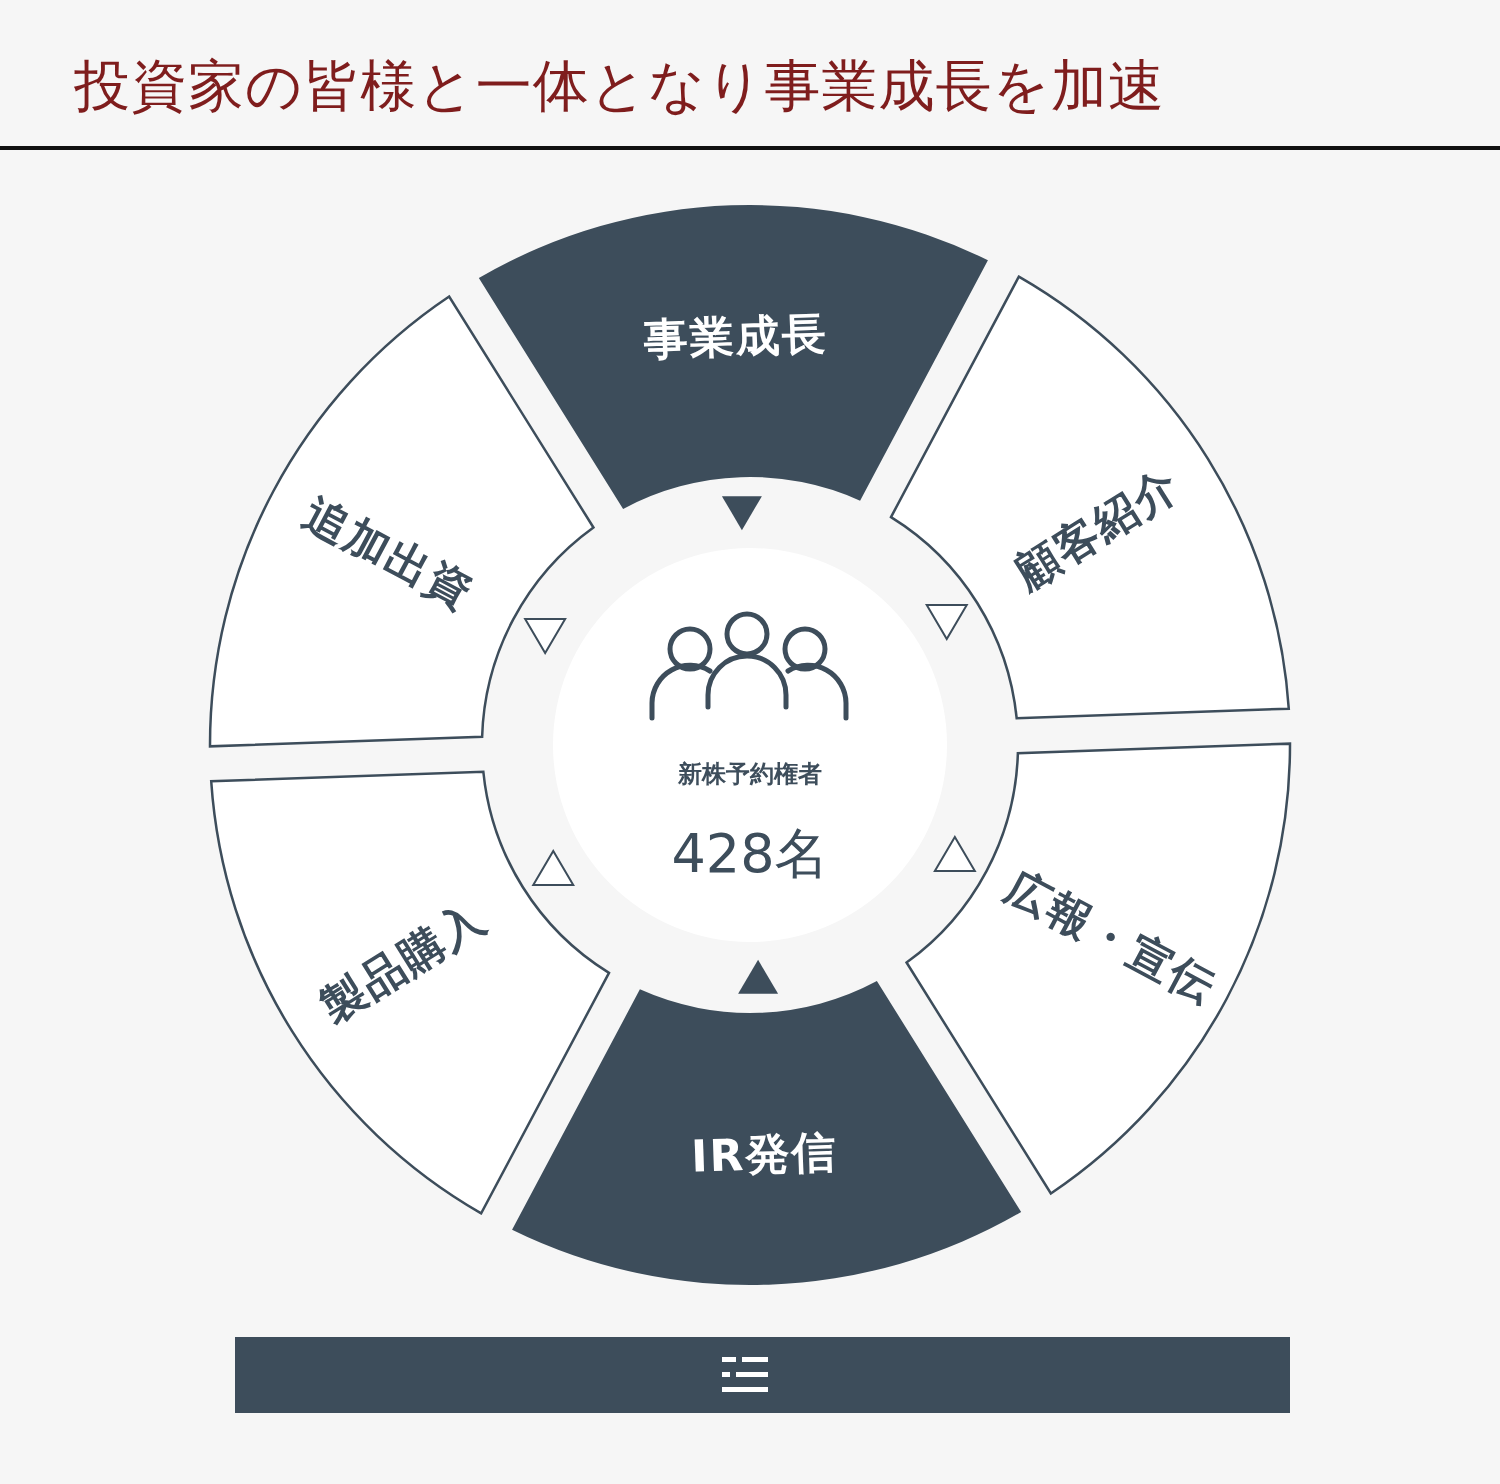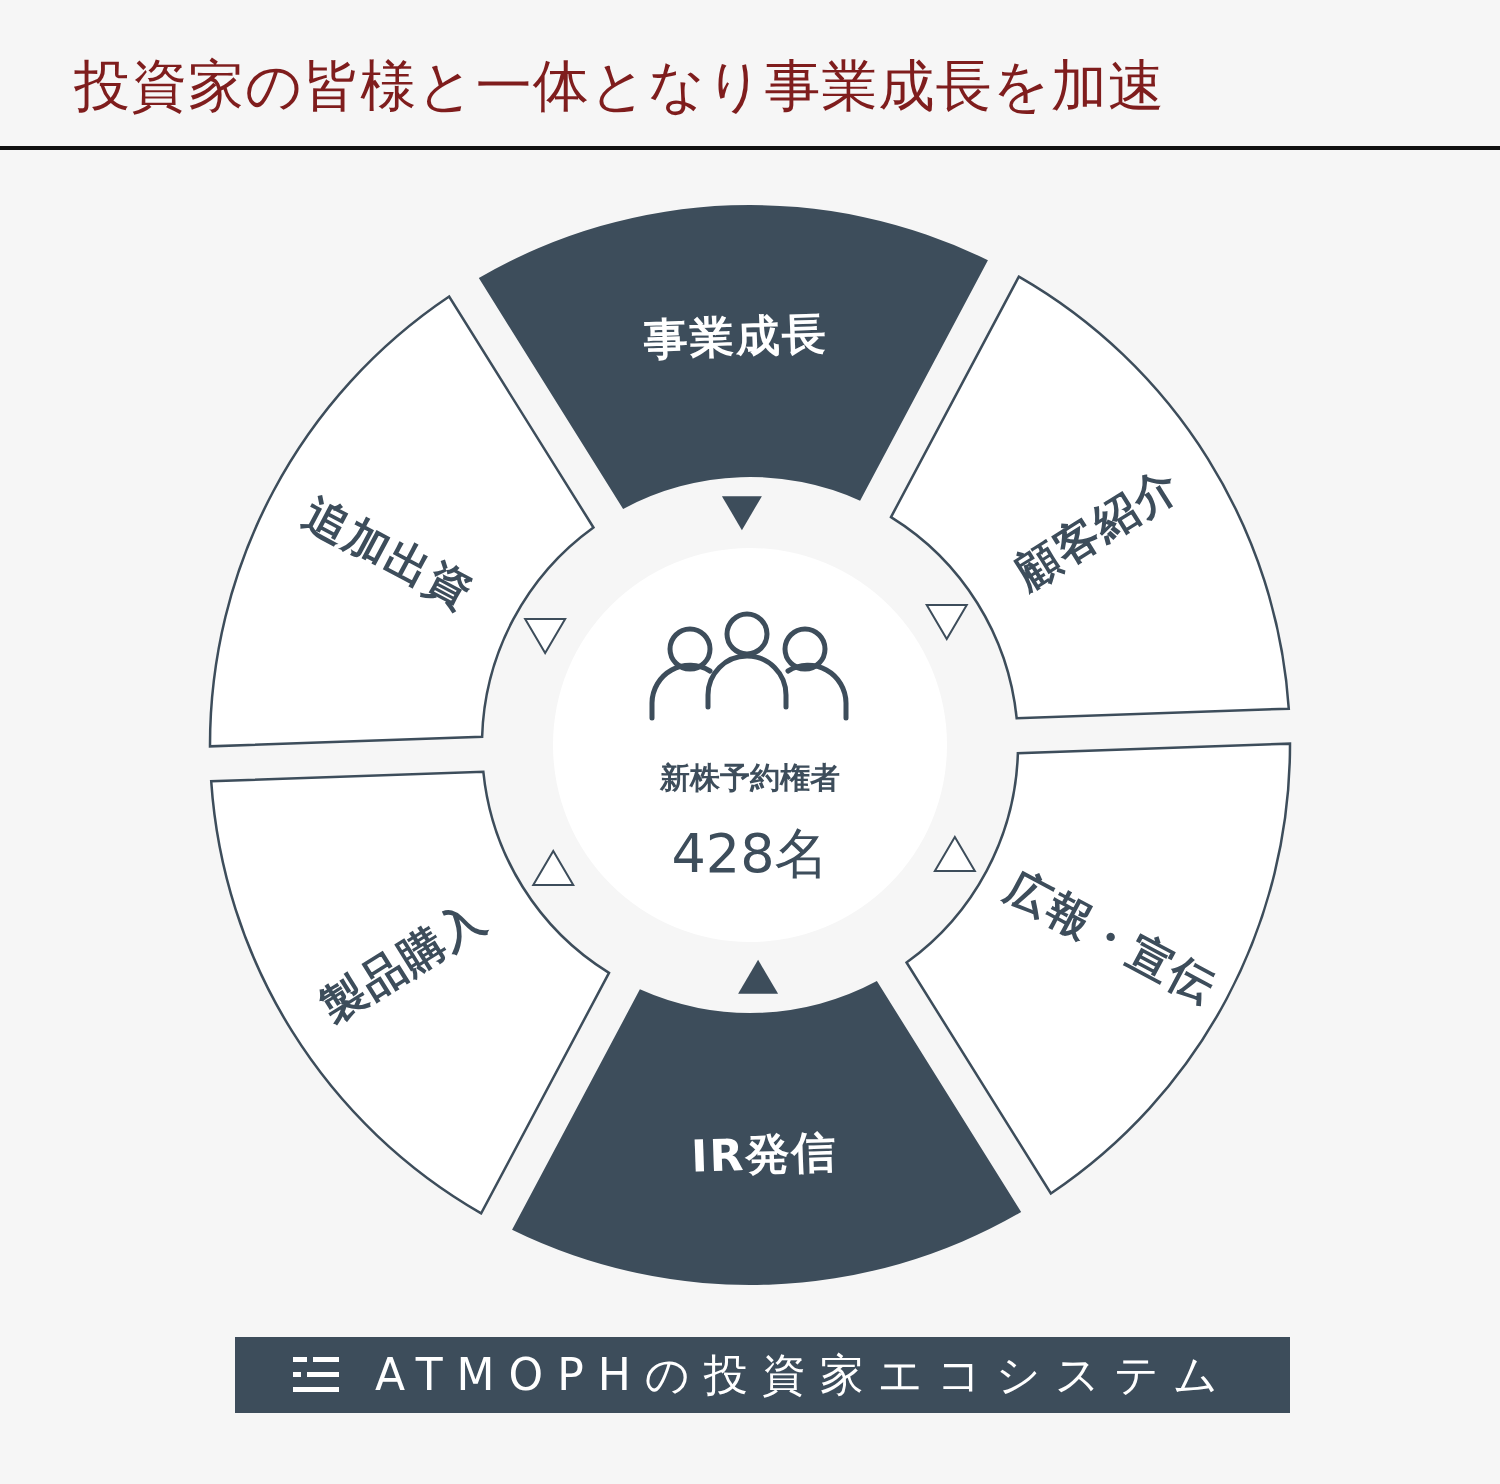--- a/index.html
+++ b/index.html
@@ -1,21 +1,21 @@
 <!DOCTYPE html>
 <html><head>
 <meta charset="utf-8">
 <style>
   html,body{margin:0;padding:0;}
   body{width:1500px;height:1484px;background:#f6f6f6;position:relative;overflow:hidden;
        font-family:"DejaVu Sans","Liberation Sans",sans-serif;color:#3d4d5b;}
   .title{position:absolute;left:68px;top:46px;font-size:56px;font-weight:normal;color:#7f1d1d;letter-spacing:1px;line-height:80px;white-space:nowrap;margin-left:6px;}
   .rule{position:absolute;left:0;top:146px;width:1500px;height:4px;background:#111;}
   svg.wheel{position:absolute;left:0;top:0;}
-  .center-label{position:absolute;left:553px;width:394px;text-align:center;font-weight:bold;font-size:30px;top:758px;color:#3d4d5b;}
+  .center-label{position:absolute;left:553px;width:394px;text-align:center;font-weight:bold;font-size:24px;top:758px;color:#3d4d5b;}
   .center-count{position:absolute;left:553px;width:394px;text-align:center;font-size:54px;top:818px;color:#3d4d5b;}
   .footer{position:absolute;left:235px;top:1337px;width:1055px;height:76px;background:#3d4d5b;color:#fff;
           display:flex;align-items:center;justify-content:center;font-size:44px;letter-spacing:14px;white-space:nowrap;}
   .footer .logo{display:inline-block;width:46px;height:40px;margin-right:36px;position:relative;}
   .footer .logo i{position:absolute;left:0;height:5px;background:#fff;}
 </style>
 </head>
 <body>
 
 <div class="title">投資家の皆様と一体となり事業成長を加速</div>
@@ -61,14 +61,13 @@
 <div class="center-count">428名</div>
 
 <div class="footer">
   <span class="logo">
     <i style="top:2px;width:14px"></i>
       <i style="top:2px;left:20px;width:26px"></i>
     <i style="top:17px;width:8px"></i>
       <i style="top:17px;left:14px;width:32px"></i>
     <i style="top:32px;width:46px"></i>
   </span>
-  <span>ATMOPHの投資家エコシステム</span>
 </div>
 
 </body></html>

